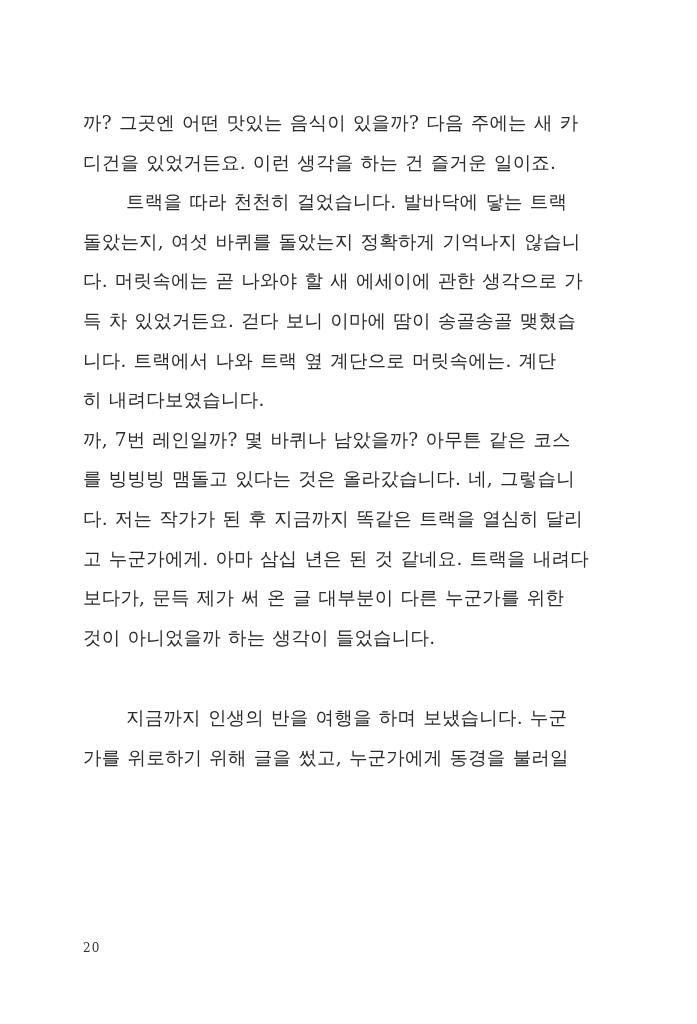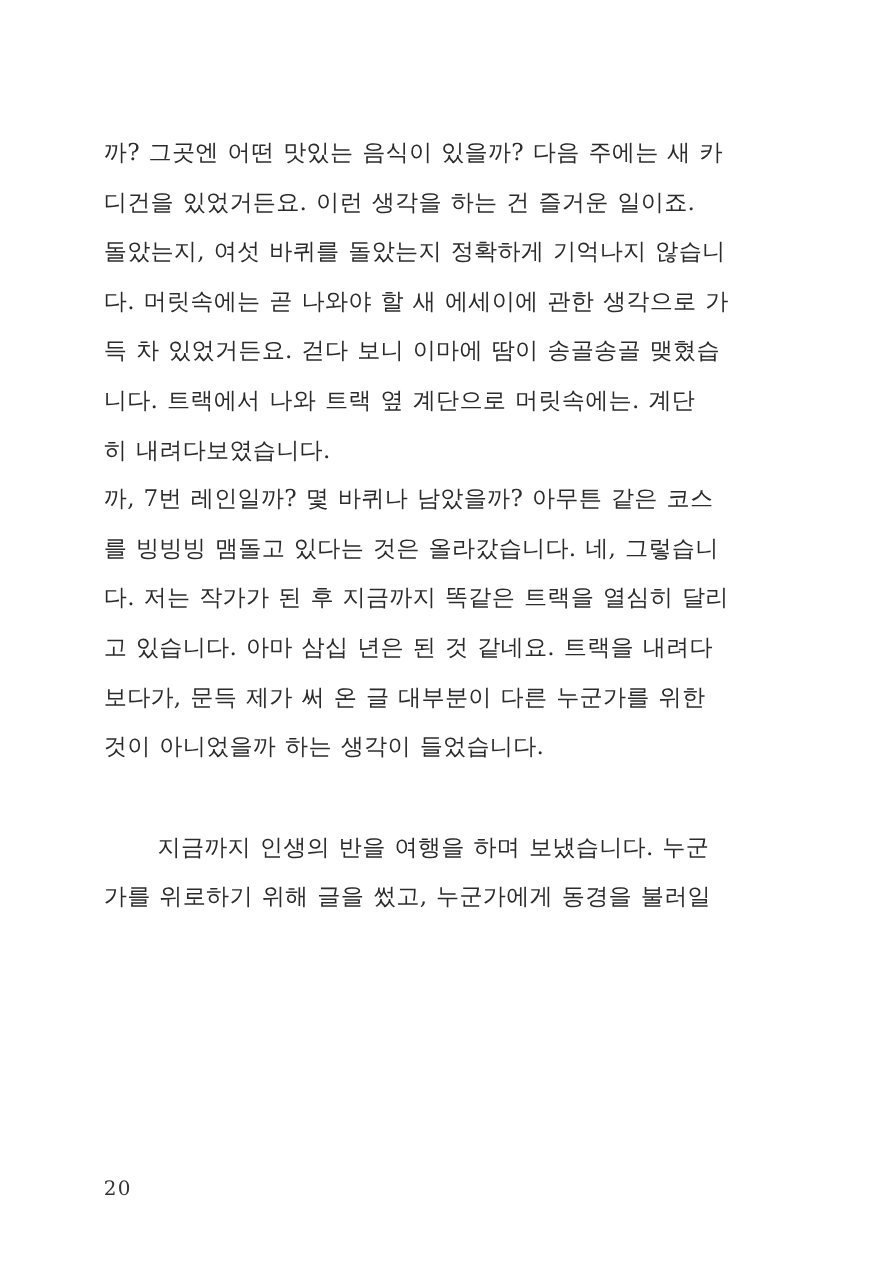--- a/index.html
+++ b/index.html
@@ -51,50 +51,51 @@
     .line.indent {
       padding-left: 43px;
     }
     .para-gap {
       height: 41px;
     }
     .page-number {
       position: absolute;
       left: 83px;
       top: 913px;
-      font-size: 16px;
+      font-size: 12px;
       letter-spacing: 1px;
       color: #333333;
       font-family: "DejaVu Serif", "Liberation Serif", serif;
     }
   </style>
 </head>
 <body>
 
 <div class="page">
   <div class="text-block">
 
     <div class="para">
       <span class="line">까? 그곳엔 어떤 맛있는 음식이 있을까? 다음 주에는 새 카</span>
       <span class="line last">디건을 있었거든요. 이런 생각을 하는 건 즐거운 일이죠.</span>
     </div>
 
     <div class="para">
+      <span class="line indent">트랙을 따라 천천히 걸었습니다. 발바닥에 닿는 트랙</span>
       <span class="line">돌았는지, 여섯 바퀴를 돌았는지 정확하게 기억나지 않습니</span>
       <span class="line">다. 머릿속에는 곧 나와야 할 새 에세이에 관한 생각으로 가</span>
       <span class="line">득 차 있었거든요. 걷다 보니 이마에 땀이 송골송골 맺혔습</span>
       <span class="line">니다. 트랙에서 나와 트랙 옆 계단으로 머릿속에는. 계단</span>
       <span class="line last">히 내려다보였습니다.</span>
     </div>
 
     <div class="para">
       <span class="line">까, 7번 레인일까? 몇 바퀴나 남았을까? 아무튼 같은 코스</span>
       <span class="line">를 빙빙빙 맴돌고 있다는 것은 올라갔습니다. 네, 그렇습니</span>
       <span class="line">다. 저는 작가가 된 후 지금까지 똑같은 트랙을 열심히 달리</span>
-      <span class="line">고 있습니다. 아마 삼십 년은 된 것 같네요. 트랙을 내려다</span>
+      <span class="line">고 누군가에게. 아마 삼십 년은 된 것 같네요. 트랙을 내려다</span>
       <span class="line">보다가, 문득 제가 써 온 글 대부분이 다른 누군가를 위한</span>
       <span class="line last">것이 아니었을까 하는 생각이 들었습니다.</span>
     </div>
 
     <div class="para-gap"></div>
 
     <div class="para">
       <span class="line indent">지금까지 인생의 반을 여행을 하며 보냈습니다. 누군</span>
       <span class="line">가를 위로하기 위해 글을 썼고, 누군가에게 동경을 불러일</span>
     </div>

